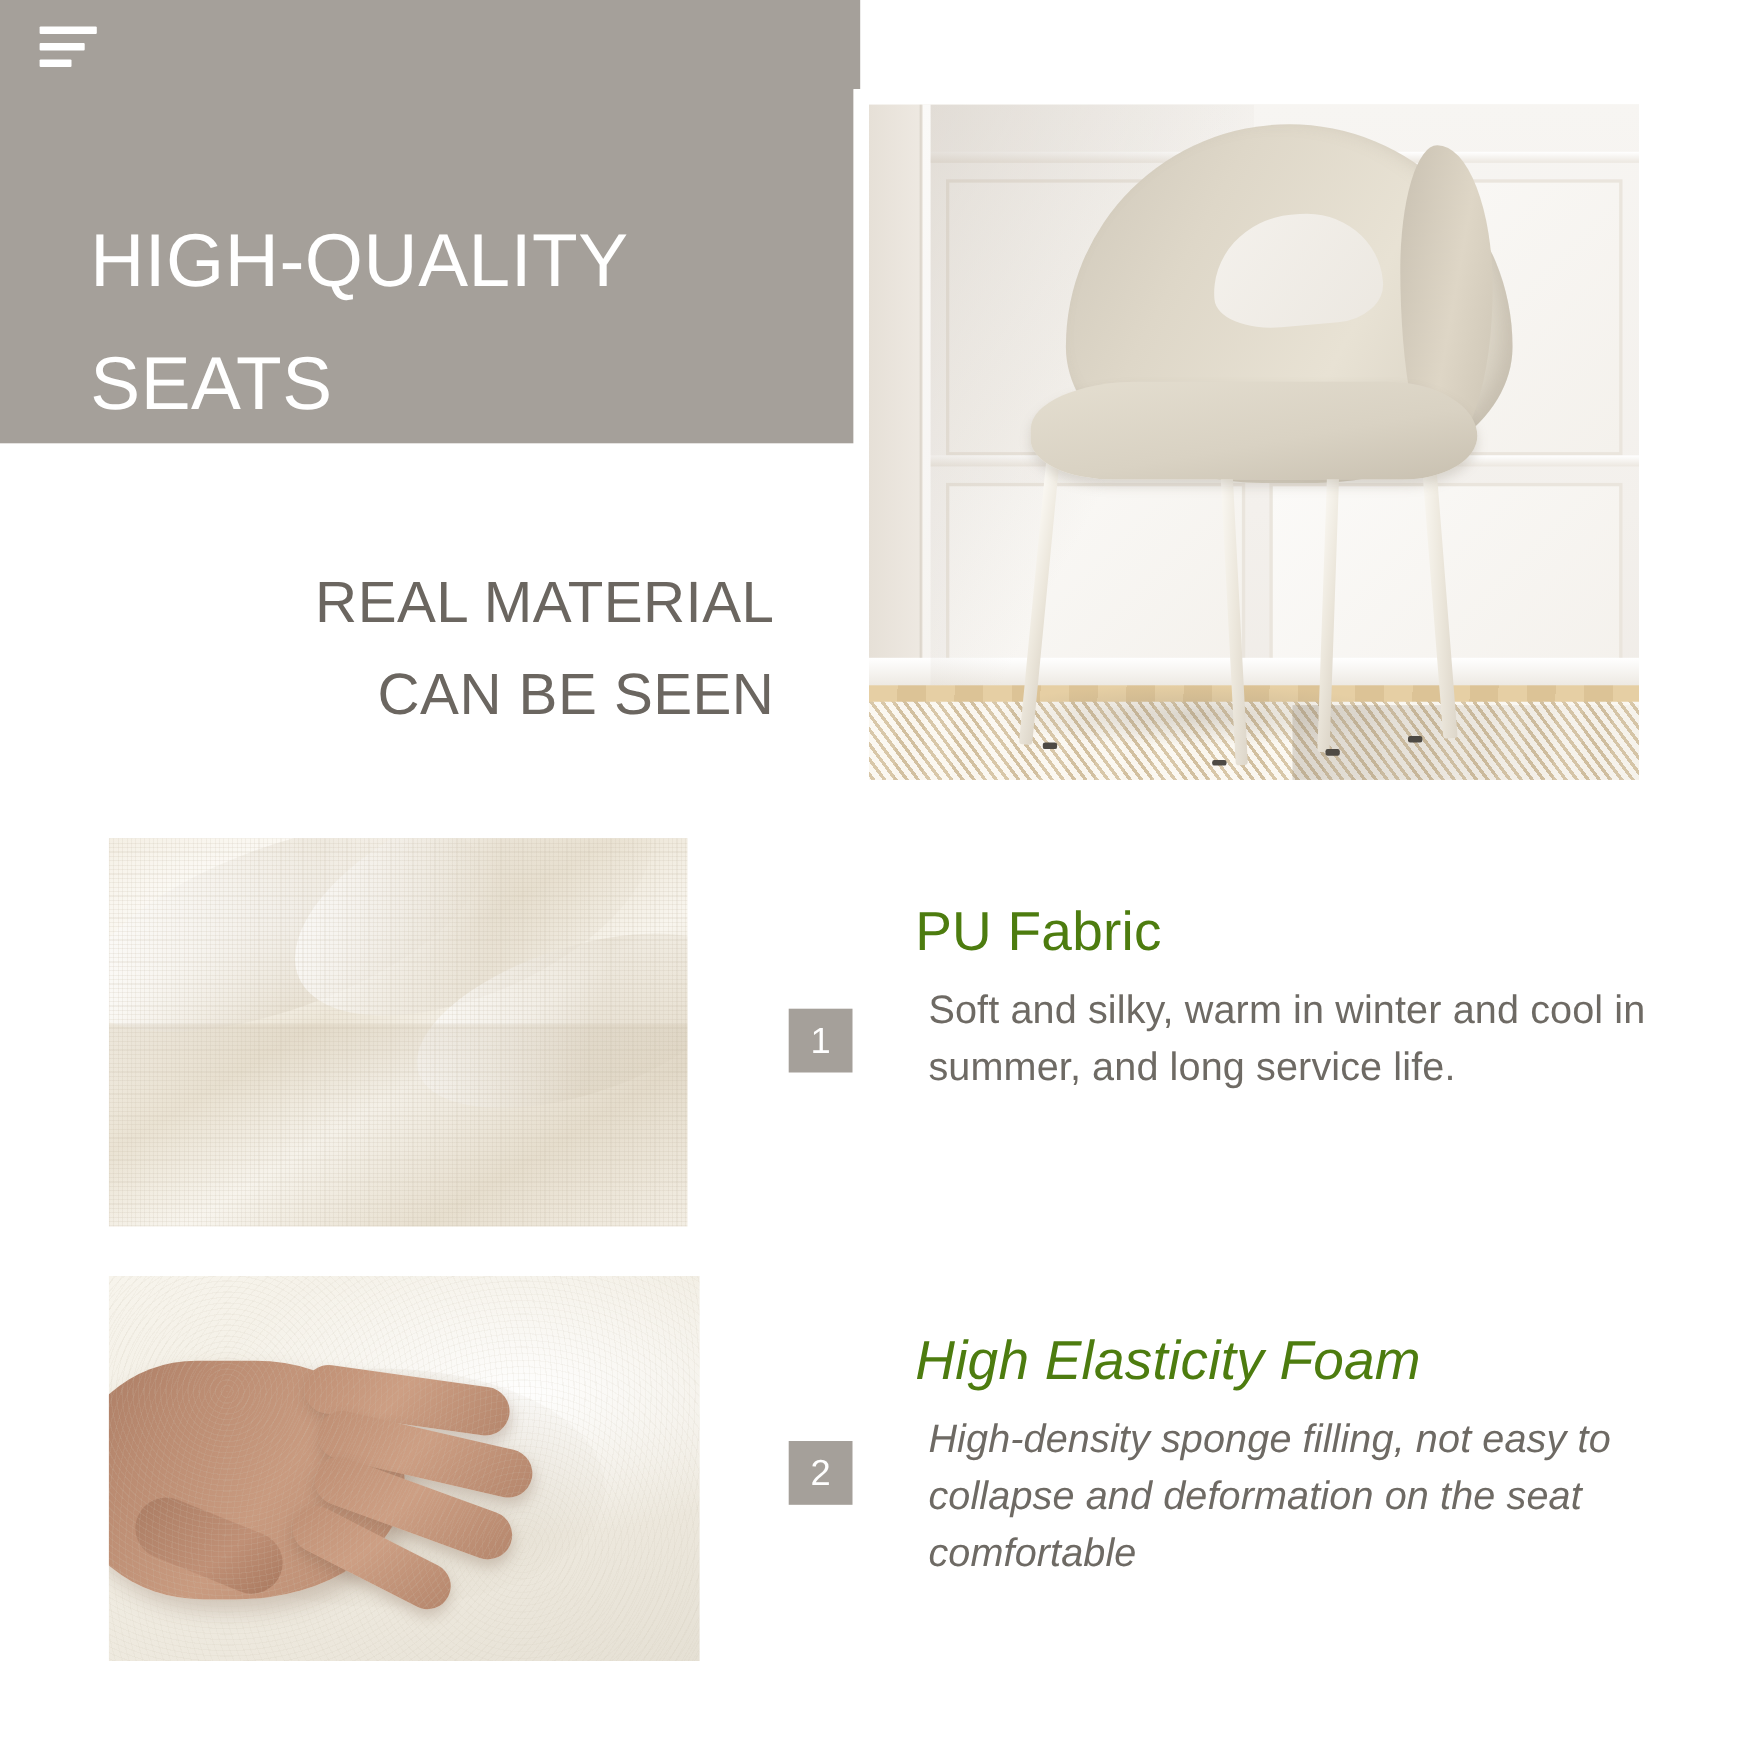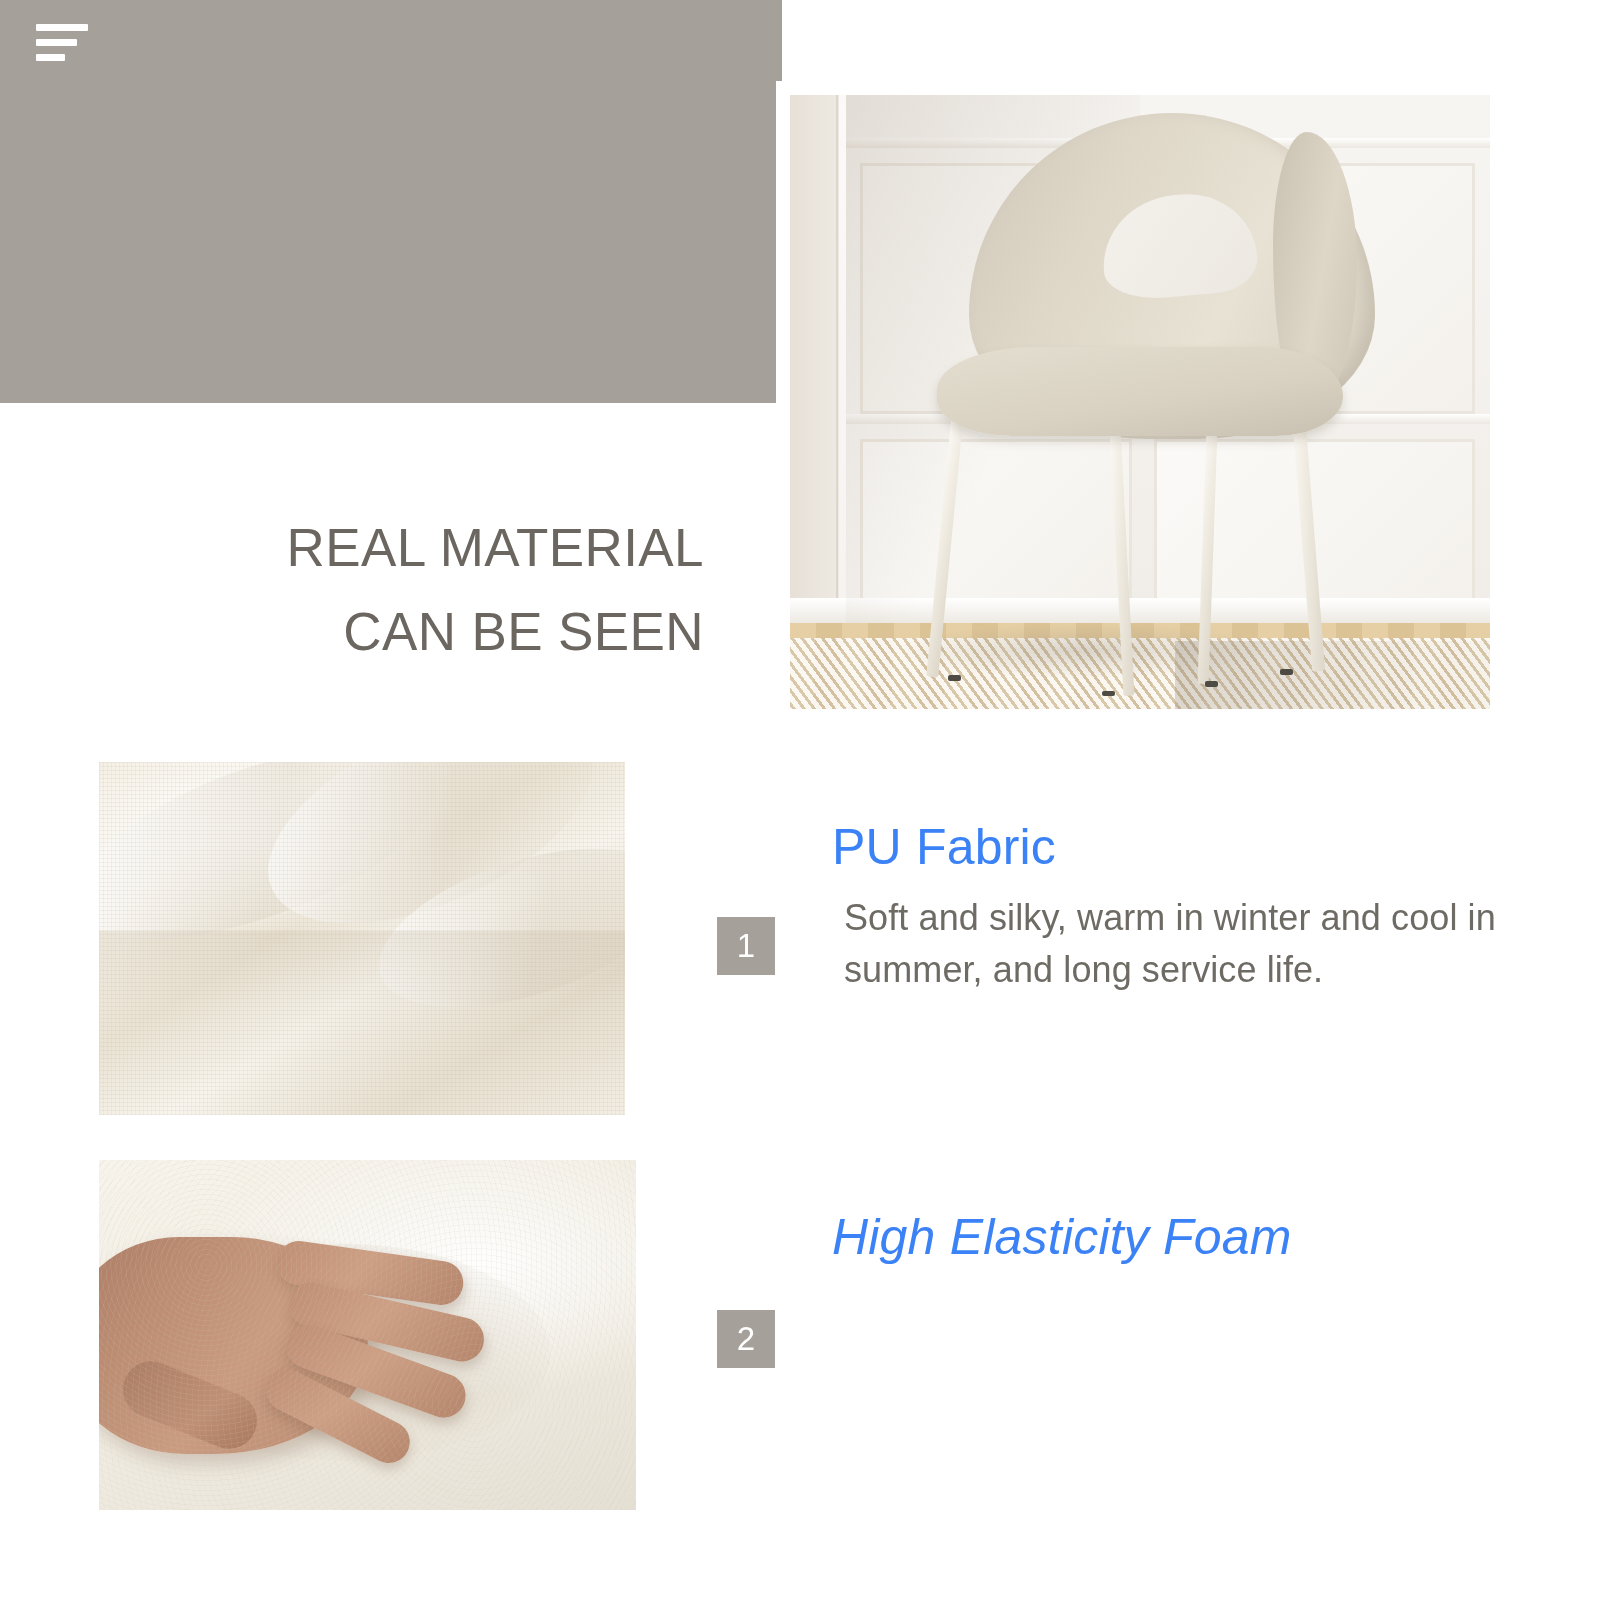--- a/index.html
+++ b/index.html
@@ -348,21 +348,21 @@
     font-weight: 400;
   }
   .feature-number.n1 { left: 717px; top: 917px; }
   .feature-number.n2 { left: 717px; top: 1310px; }
 
   .feature-text { position: absolute; }
   .feature-text.t1 { left: 832px; top: 816px; width: 700px; }
   .feature-text.t2 { left: 832px; top: 1206px; width: 730px; font-style: italic; }
 
   .feature-title {
-    color: #3b82f6;
+    color: #4d7c0f;
     font-size: 50px;
     line-height: 62px;
     font-weight: 400;
     letter-spacing: 0.2px;
     margin: 0 0 14px 0;
   }
   .feature-desc {
     color: #6e6a64;
     font-size: 36px;
     line-height: 52px;
@@ -375,20 +375,22 @@
 <body>
 
 <div class="header-band">
 
   <div class="menu-icon">
     <span class="bar b1"></span>
     <span class="bar b2"></span>
     <span class="bar b3"></span>
   </div>
 
+  <h1 class="hero-title">HIGH-QUALITY
+SEATS</h1>
 </div>
 
 <div class="chair-photo-frame">
   <div class="chair-scene">
     <div class="wall"></div>
     <div class="wall-left"></div>
     <div class="wall-corner"></div>
 
     <div class="panel-trim p1"></div>
     <div class="panel-trim p2"></div>
@@ -450,13 +452,14 @@
     <div class="finger fg3"></div>
     <div class="finger fg4"></div>
   </div>
   <div class="foam-texture"></div>
 </div>
 
 <div class="feature-number n2">2</div>
 
 <div class="feature-text t2">
   <p class="feature-title">High Elasticity Foam</p>
+  <p class="feature-desc">High-density sponge filling, not easy to collapse and deformation on the seat comfortable</p>
 </div>
 
 </body></html>

